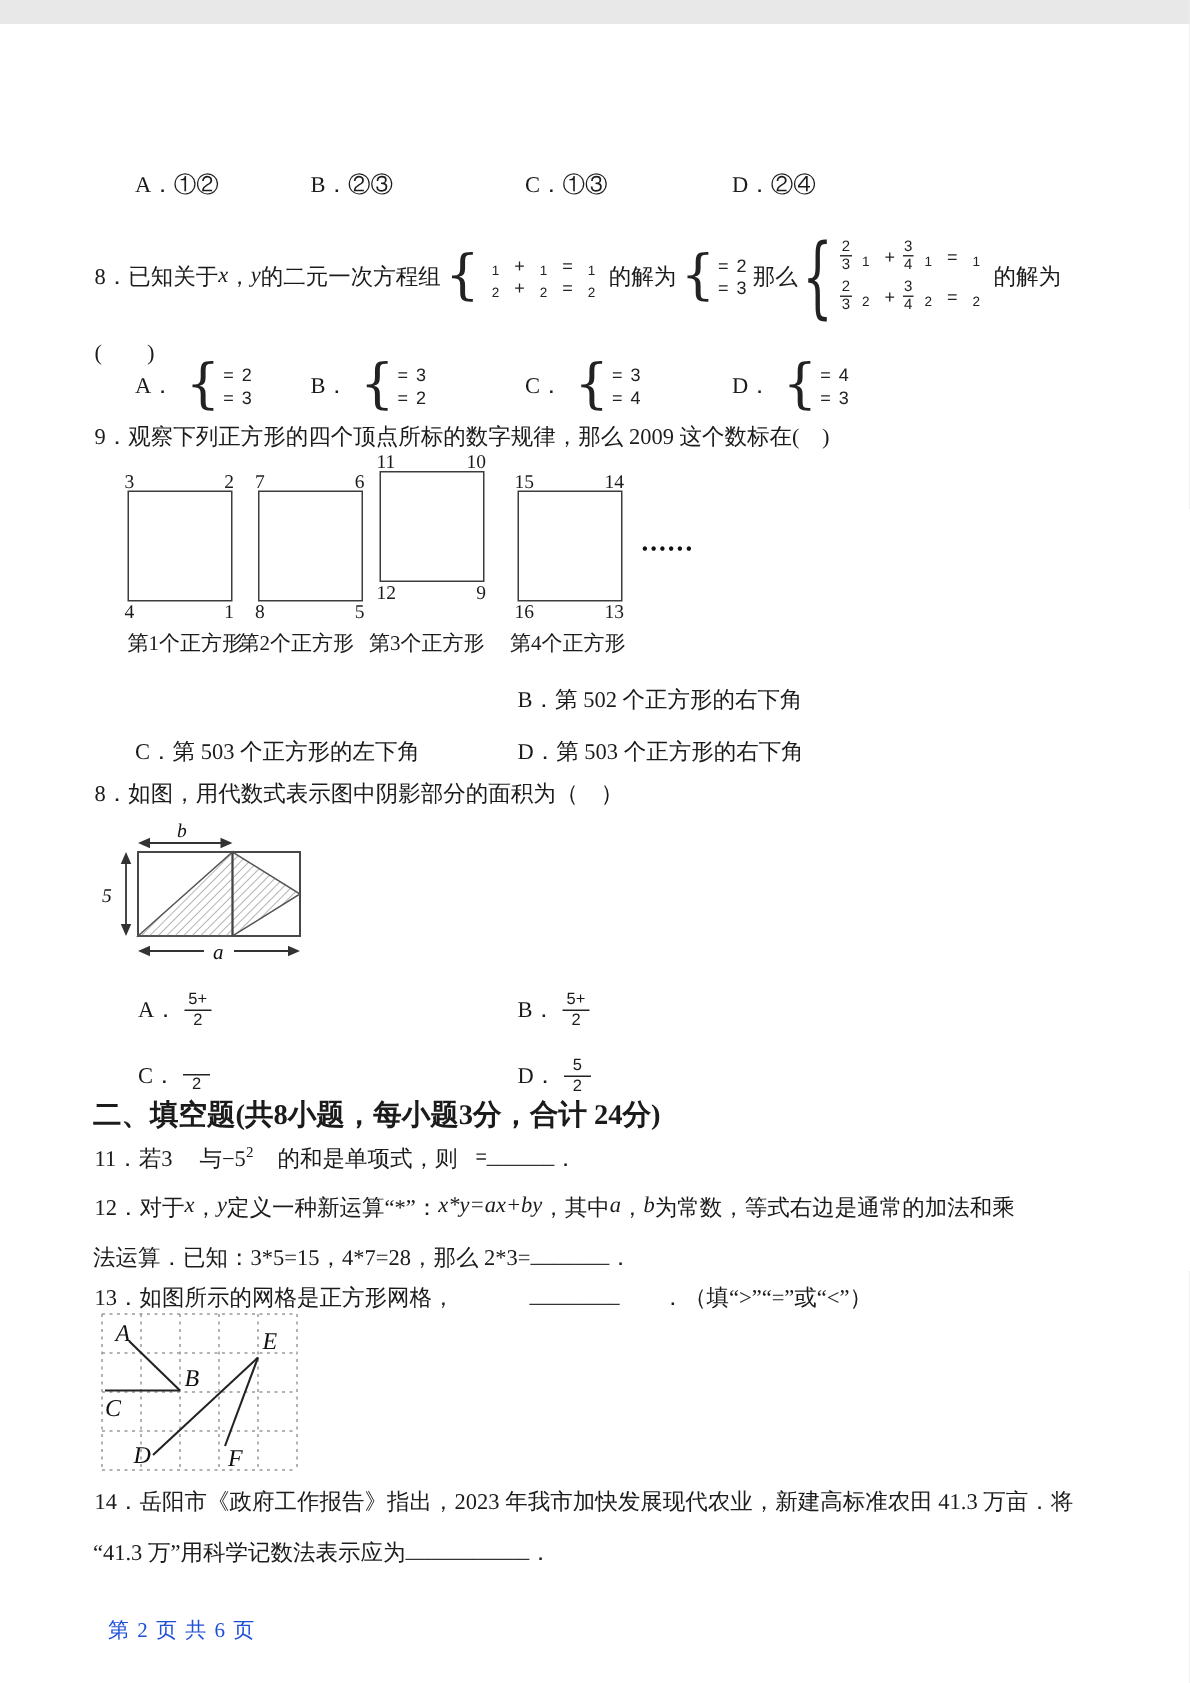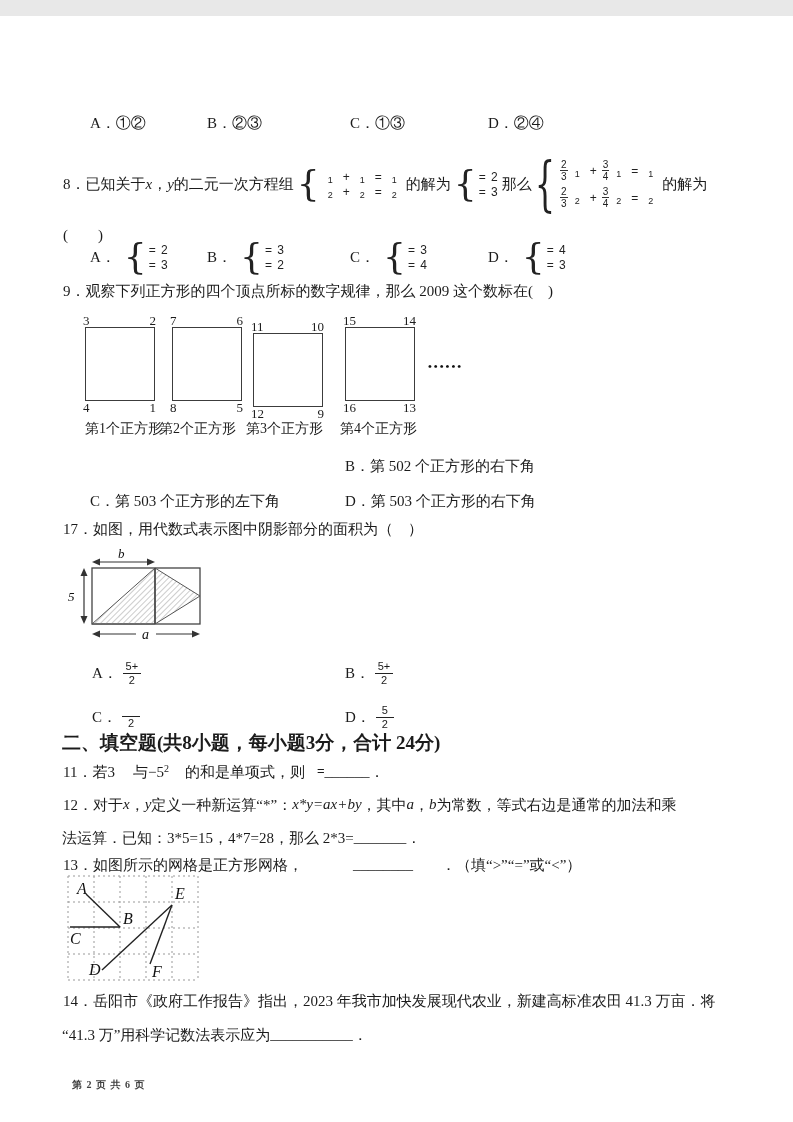--- a/index.html
+++ b/index.html
@@ -42,21 +42,21 @@
   .ctl{left:-3px;top:-15px;}
   .ctr{right:-2px;top:-15px;}
   .cbl{left:-3px;bottom:-16px;}
   .cbr{right:-2px;bottom:-16px;}
   .caption{position:absolute;font-size:14px;white-space:nowrap;}
   .dots{position:absolute;font-size:11px;font-weight:bold;letter-spacing:2px;color:#111;}
 
   .blank{font-size:15px;letter-spacing:0;}
   .eqsans{font-family:"Liberation Sans","DejaVu Sans",sans-serif;font-size:13px;}
   .supt{font-size:10px;}
-  .footer{font-size:10px;color:#404040;letter-spacing:1px;font-weight:bold;}
+  .footer{font-size:14px;color:#1d4ed8;letter-spacing:1px;}
 </style>
 </head>
 <body>
 
 <div class="page">
 
   <span class="abs t" style="left:90px;top:98px">A．①②</span>
   <span class="abs t" style="left:207px;top:98px">B．②③</span>
   <span class="abs t" style="left:350px;top:98px">C．①③</span>
   <span class="abs t" style="left:488px;top:98px">D．②④</span>
@@ -184,21 +184,21 @@
         <span class="corner ctr">2</span>
         <span class="corner cbl">4</span>
         <span class="corner cbr">1</span>
     </div>
     <div class="square" style="left:108px;top:13px">
       <span class="corner ctl">7</span>
         <span class="corner ctr">6</span>
         <span class="corner cbl">8</span>
         <span class="corner cbr">5</span>
     </div>
-    <div class="square" style="left:189px;top:19px">
+    <div class="square" style="left:189px;top:0">
       <span class="corner ctl">11</span>
         <span class="corner ctr">10</span>
         <span class="corner cbl">12</span>
         <span class="corner cbr">9</span>
     </div>
     <div class="square" style="left:281px;top:13px">
       <span class="corner ctl">15</span>
         <span class="corner ctr">14</span>
         <span class="corner cbl">16</span>
         <span class="corner cbr">13</span>
@@ -207,21 +207,21 @@
     <span class="caption" style="left:21px;top:106px">第1个正方形</span>
     <span class="caption" style="left:95px;top:106px">第2个正方形</span>
     <span class="caption" style="left:182px;top:106px">第3个正方形</span>
     <span class="caption" style="left:276px;top:106px">第4个正方形</span>
   </div>
 
   <span class="abs t" style="left:345px;top:441px">B．第 502 个正方形的右下角</span>
   <span class="abs t" style="left:90px;top:476px">C．第 503 个正方形的左下角</span>
   <span class="abs t" style="left:345px;top:476px">D．第 503 个正方形的右下角</span>
 
-  <span class="abs t" style="left:63px;top:504px">17．如图，用代数式表示图中阴影部分的面积为（　）</span>
+  <span class="abs t" style="left:63px;top:504px">8．如图，用代数式表示图中阴影部分的面积为（　）</span>
 
   <svg class="abs" style="left:62px;top:532px" width="150" height="100" viewBox="0 0 150 100">
     <defs>
       <pattern id="hatch" patternUnits="userSpaceOnUse" width="4" height="4" patternTransform="rotate(45)">
         <line x1="0" y1="0" x2="0" y2="4" stroke="#9a9a9a" stroke-width="1"></line>
       </pattern>
     </defs>
     <rect x="30" y="20" width="108" height="56" fill="#ffffff" stroke="#444" stroke-width="1.3"></rect>
     <polygon points="30,76 93,20 93,76" fill="url(#hatch)" stroke="#555" stroke-width="1"></polygon>
     <polygon points="93,20 93,76 138,48" fill="url(#hatch)" stroke="#555" stroke-width="1"></polygon>

